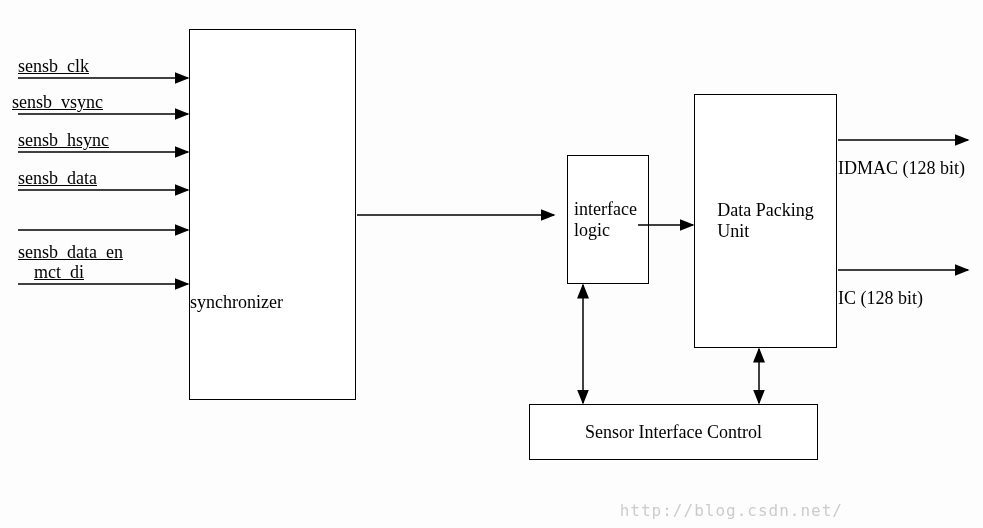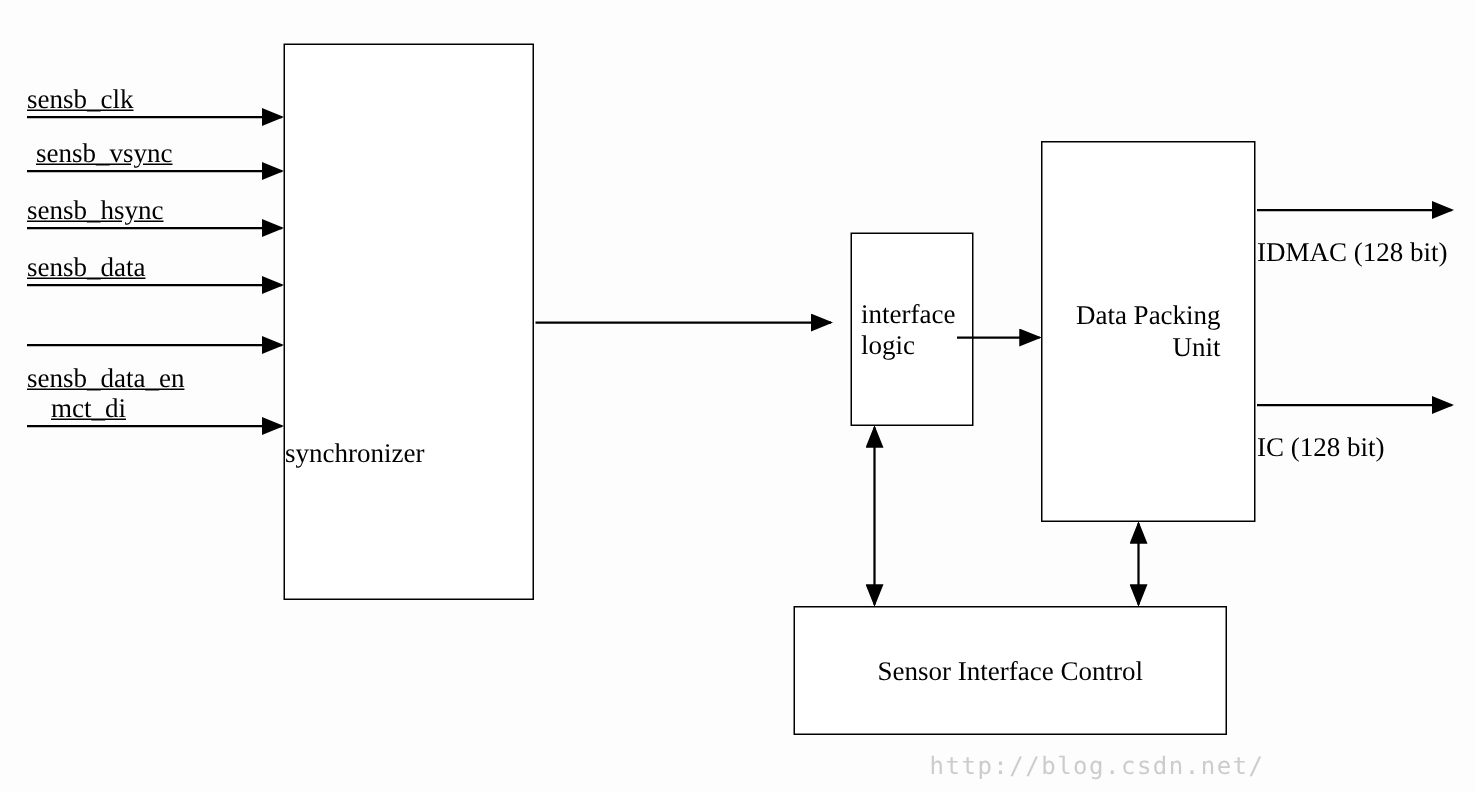--- a/index.html
+++ b/index.html
@@ -12,21 +12,21 @@
       font-family: "Times New Roman", serif;
       font-size: 18px;
     }
     .box {
       position: absolute;
       border: 1.5px solid #000;
       background: #fff;
       display: flex;
       align-items: center;
       justify-content: center;
-      text-align: right;
+      text-align: left;
       box-sizing: border-box;
     }
     .signal-label {
       position: absolute;
       text-decoration: underline;
       text-align: left;
     }
     .output-label {
       position: absolute;
       text-align: left;
@@ -47,41 +47,41 @@
       left: 0;
       width: 983px;
       height: 528px;
       pointer-events: none;
     }
   </style>
 </head>
 <body>
 
 <div class="signal-label" style="left:18px; top:56px;">sensb_clk</div>
-<div class="signal-label" style="left:24px; top:92px;">sensb_vsync</div>
+<div class="signal-label" style="left:12px; top:92px;">sensb_vsync</div>
 <div class="signal-label" style="left:18px; top:130px;">sensb_hsync</div>
 <div class="signal-label" style="left:18px; top:168px;">sensb_data</div>
 <div class="signal-label" style="left:18px; top:208px;margin-top:34px;">sensb_data_en</div>
 <div class="signal-label" style="left:34px; top:262px;">mct_di</div>
 
 <div class="box" style="left:189px; top:29px; width:167px; height:371px; justify-content:flex-start; align-items:center; padding-top:175px;">
   <span>synchronizer</span>
 </div>
 
 <div class="box" style="left:567px; top:155px; width:82px; height:129px; white-space:pre-line; text-align:left; padding-left:6px; justify-content:flex-start;">
   <span>interface
 logic</span>
 </div>
 
 <div class="box" style="left:694px; top:94px; width:143px; height:254px; white-space:pre-line;">
   <span>Data Packing
 Unit</span>
 </div>
 
-<div class="box" style="left:529px; top:404px; width:289px; height:86px;">
+<div class="box" style="left:529px; top:404px; width:289px; height:56px;">
   <span>Sensor Interface Control</span>
 </div>
 
 <div class="output-label" style="left:838px; top:114px;">IDMAC (128 bit)</div>
 <div class="output-label" style="left:838px; top:244px;">IC (128 bit)</div>
 
 <div class="watermark">http://blog.csdn.net/</div>
 
 <svg>
   <defs>

